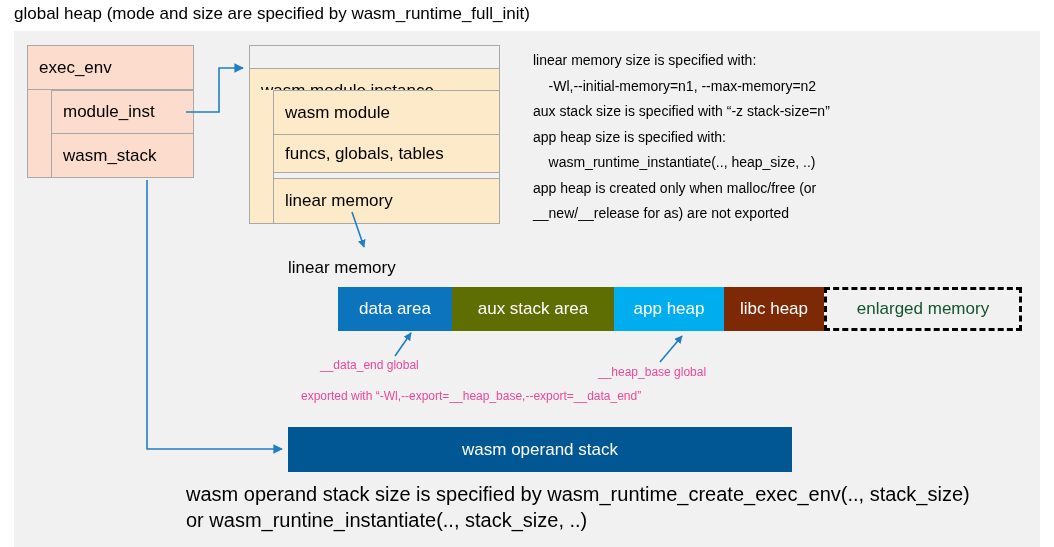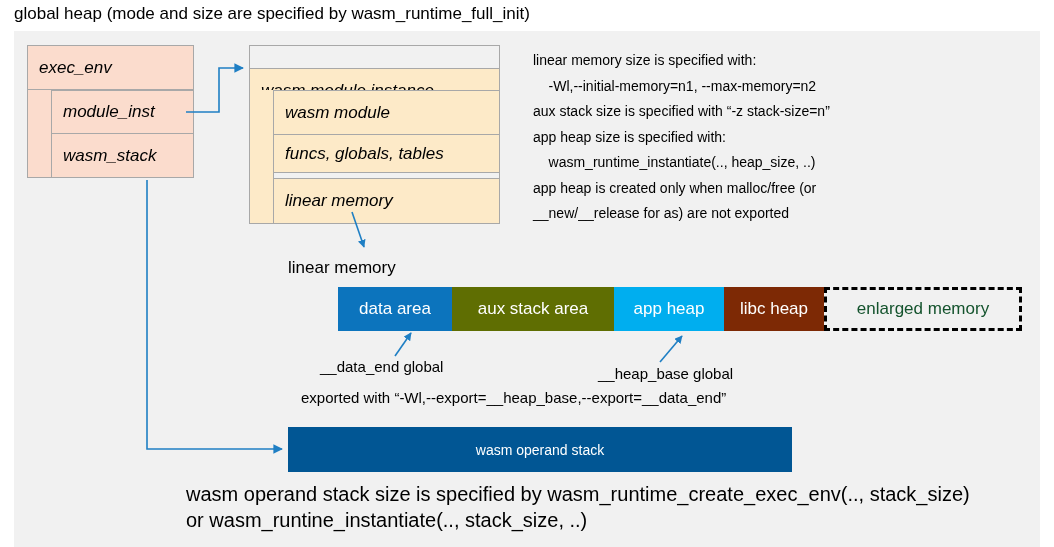--- a/index.html
+++ b/index.html
@@ -43,21 +43,21 @@
     box-sizing: border-box;
     border: 1px solid #a8a8a8;
   }
   .cell {
     box-sizing: border-box;
     border: 1px solid #a8a8a8;
     display: flex;
     align-items: center;
     font-size: 17px;
   }
-  .cell span { padding-left: 11px; font-style: italic; }
+  .cell span { padding-left: 11px; }
 
   .pink  { background: #fbdccd; }
   .cream { background: #fdeac8; }
 
   
   #exec-env-box { left: 27px; top: 45px; width: 167px; height: 133px; }
   #exec-env-title { left: 27px; top: 45px; width: 167px; height: 45px; }
   #exec-env-gutter {
     left: 27px; top: 90px; width: 25px; height: 88px;
     background: #fbdccd; border: 1px solid #a8a8a8; box-sizing: border-box;
@@ -118,38 +118,38 @@
   #seg-libc   { width: 100px; }
   #seg-enlarged {
     width: 198px;
     background: #f1f1f1;
     color: #1f3864;
     border: 3px dashed #000000;
   }
 
   
   .anno {
-    font-size: 15px;
-    white-space: nowrap;
-    color: #000000;
+    font-size: 12px;
+    white-space: nowrap;
+    color: #ec4899;
   }
   #anno-data-end  { left: 320px; top: 358px; }
   #anno-heap-base { left: 598px; top: 365px; }
   #anno-exported  { left: 301px; top: 389px; }
 
   
   #operand-stack {
     left: 288px; top: 427px;
     width: 504px; height: 45px;
     background: #015694;
     display: flex;
     align-items: center;
     justify-content: center;
     color: #ffffff;
-    font-size: 14px;
+    font-size: 17px;
     white-space: nowrap;
   }
 
   
   #bottom-note {
     left: 186px; top: 481px;
     font-size: 20px;
     line-height: 26px;
     white-space: pre;
     color: #000;

